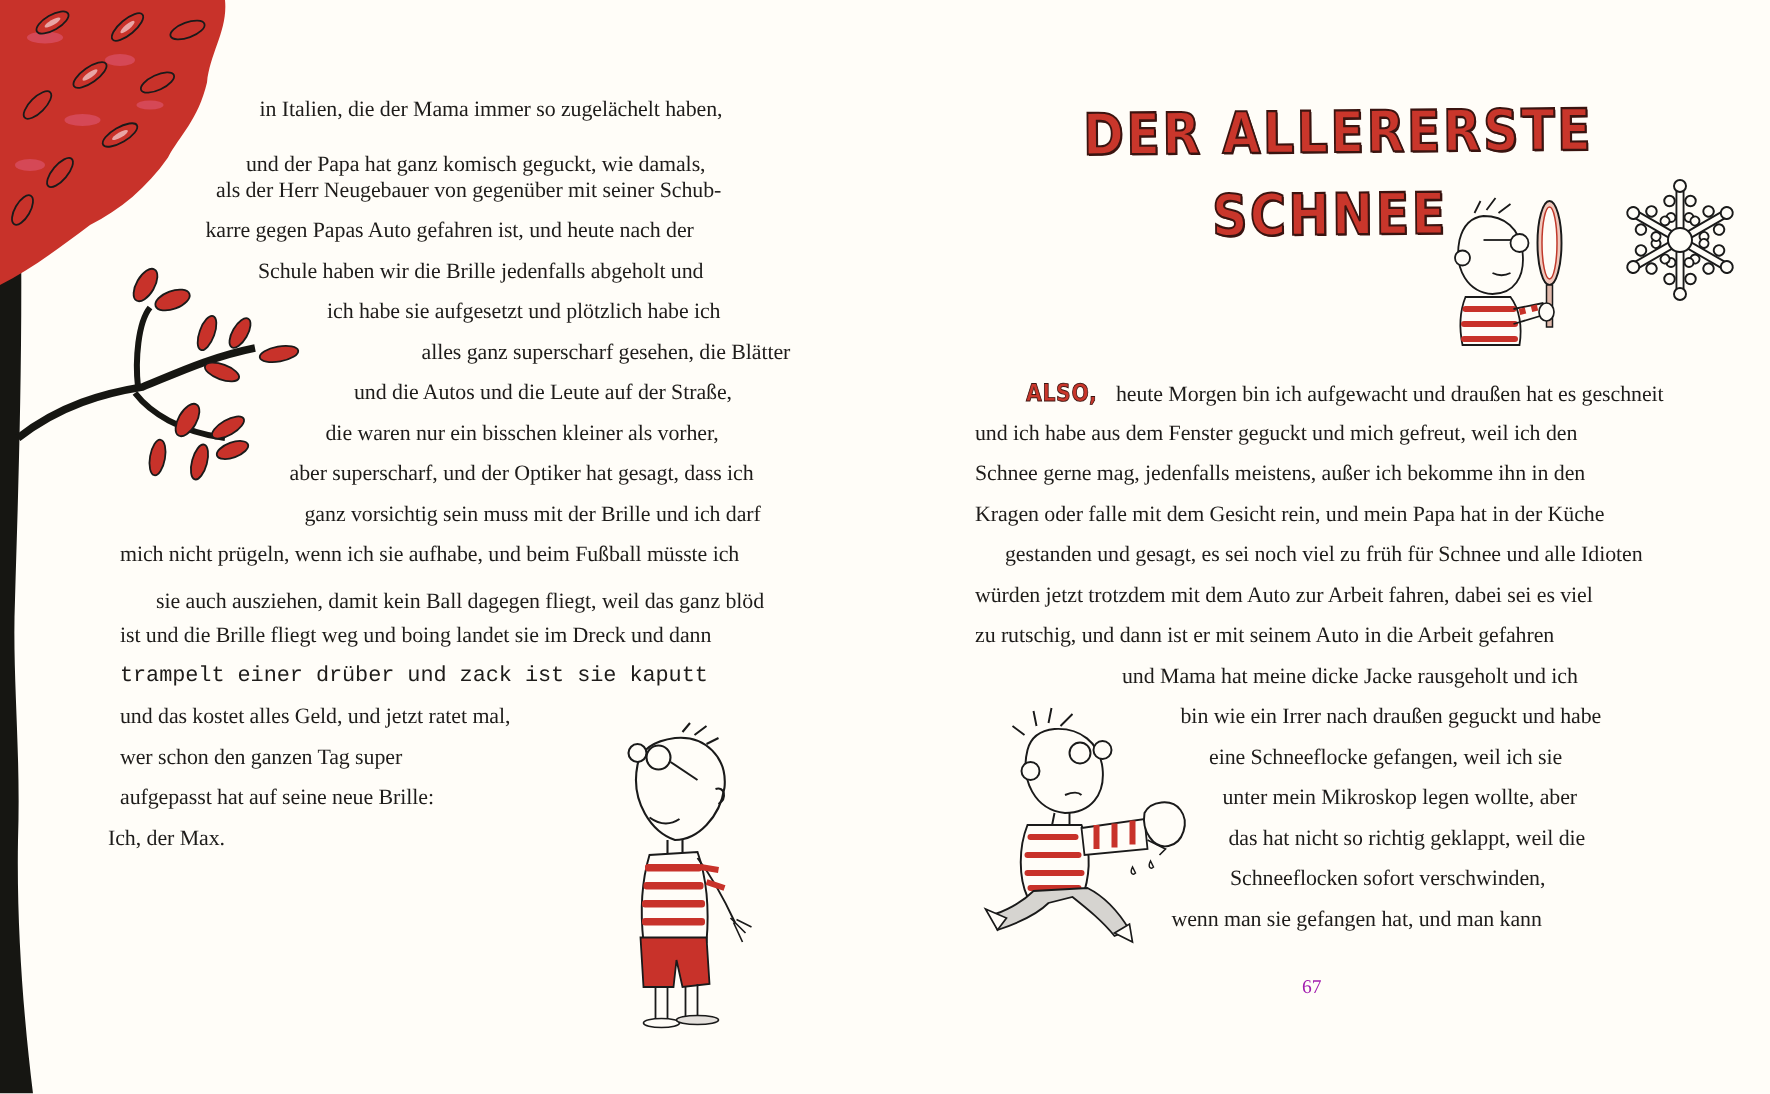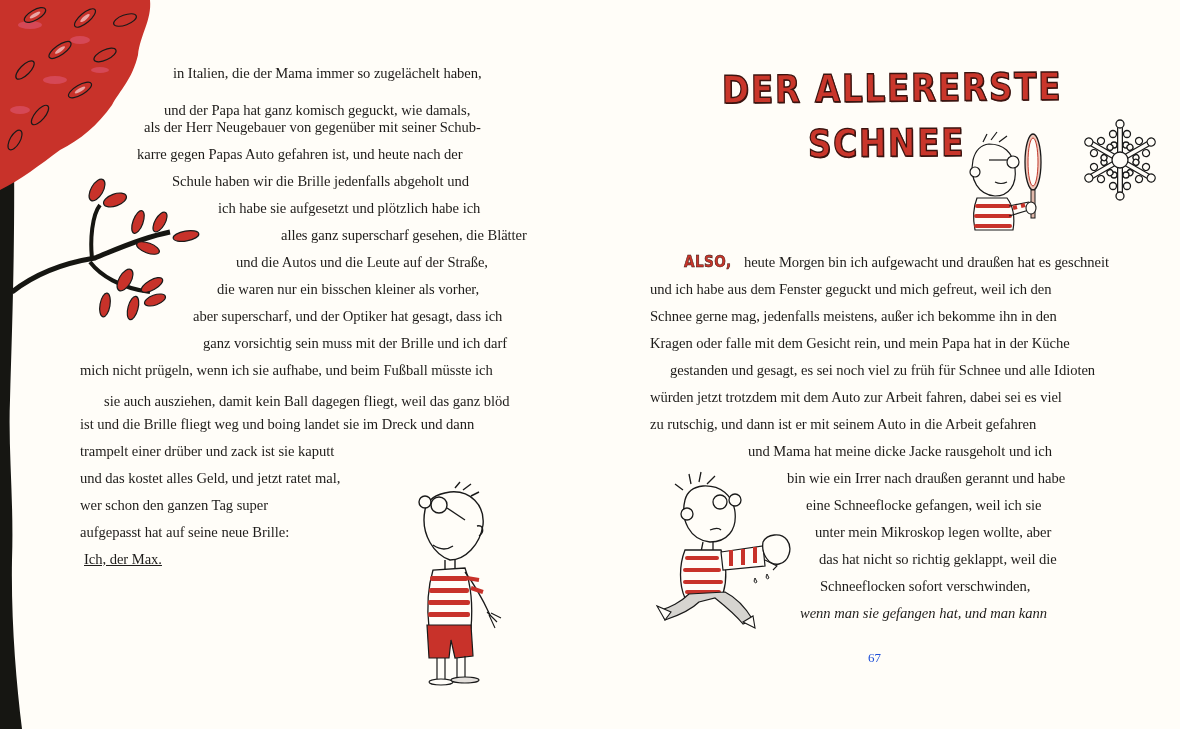--- a/index.html
+++ b/index.html
@@ -41,21 +41,21 @@
       letter-spacing: 0.5px;
       margin-right: 4px;
       display: inline-block;
       transform: scaleX(0.85);
       transform-origin: left center;
     }
     .page-number {
       position: absolute;
       left: 868px; top: 650px;
       font-size: 13px;
-      color: #1d4ed8;
+      color: #a21caf;
     }
     svg { position: absolute; overflow: visible; }
   </style>
 </head>
 <body>
 
 <div class="spread">
 
   <div>
 
@@ -116,25 +116,25 @@
       <div class="line" style="left:172px;top:172px;">Schule haben wir die Brille jedenfalls abgeholt und</div>
       <div class="line" style="left:218px;top:199px;">ich habe sie aufgesetzt und plötzlich habe ich</div>
       <div class="line" style="left:234px;top:226px;margin-left:47px;">alles ganz superscharf gesehen, die Blätter</div>
       <div class="line" style="left:236px;top:253px;">und die Autos und die Leute auf der Straße,</div>
       <div class="line" style="left:217px;top:280px;">die waren nur ein bisschen kleiner als vorher,</div>
       <div class="line" style="left:193px;top:307px;">aber superscharf, und der Optiker hat gesagt, dass ich</div>
       <div class="line" style="left:167px;top:334px;margin-left:36px;">ganz vorsichtig sein muss mit der Brille und ich darf</div>
       <div class="line" style="left:80px;top:361px;">mich nicht prügeln, wenn ich sie aufhabe, und beim Fußball müsste ich</div>
       <div class="line" style="left:80px;top:392px;margin-left:24px;">sie auch ausziehen, damit kein Ball dagegen fliegt, weil das ganz blöd</div>
       <div class="line" style="left:80px;top:415px;">ist und die Brille fliegt weg und boing landet sie im Dreck und dann</div>
-      <div class="line" style="left:80px;top:442px;">trampelt einer drüber und zack ist sie kaputt</div>
+      <div class="line" style="left:80px;top:442px;font-family:Liberation Mono, monospace;">trampelt einer drüber und zack ist sie kaputt</div>
       <div class="line" style="left:80px;top:469px;">und das kostet alles Geld, und jetzt ratet mal,</div>
       <div class="line" style="left:80px;top:496px;">wer schon den ganzen Tag super</div>
       <div class="line" style="left:80px;top:523px;">aufgepasst hat auf seine neue Brille:</div>
-      <div class="line" style="left:84px;top:550px;text-decoration:underline;">Ich, der Max.</div>
+      <div class="line" style="left:72px;top:550px;">Ich, der Max.</div>
     </div>
 
     <svg style="left:405px;top:480px;" width="100" height="210" viewBox="0 0 100 210">
       <g fill="none" stroke="#1a1a1a" stroke-width="1.4">
         <path d="M20,30 C15,55 30,75 45,80 C60,80 75,65 78,45 C80,25 65,10 45,12 C30,14 22,20 20,30 Z" fill="#fffdf8"></path>
         <circle cx="20" cy="22" r="6" fill="#fffdf8"></circle>
         <circle cx="34" cy="25" r="8" fill="#fffdf8"></circle>
         <path d="M42,28 L60,40"></path>
         <path d="M72,46 C78,44 80,52 74,56"></path>
         <path d="M50,8 L55,2 M58,10 L66,4 M66,16 L74,12"></path>
@@ -207,26 +207,26 @@
 
     <div>
       <div class="line" style="left:684px;top:253px;"><span class="lead">ALSO,</span><span>heute Morgen bin ich aufgewacht und draußen hat es geschneit</span></div>
       <div class="line" style="left:650px;top:280px;">und ich habe aus dem Fenster geguckt und mich gefreut, weil ich den</div>
       <div class="line" style="left:650px;top:307px;">Schnee gerne mag, jedenfalls meistens, außer ich bekomme ihn in den</div>
       <div class="line" style="left:650px;top:334px;">Kragen oder falle mit dem Gesicht rein, und mein Papa hat in der Küche</div>
       <div class="line" style="left:670px;top:361px;">gestanden und gesagt, es sei noch viel zu früh für Schnee und alle Idioten</div>
       <div class="line" style="left:650px;top:388px;">würden jetzt trotzdem mit dem Auto zur Arbeit fahren, dabei sei es viel</div>
       <div class="line" style="left:650px;top:415px;">zu rutschig, und dann ist er mit seinem Auto in die Arbeit gefahren</div>
       <div class="line" style="left:748px;top:442px;">und Mama hat meine dicke Jacke rausgeholt und ich</div>
-      <div class="line" style="left:787px;top:469px;">bin wie ein Irrer nach draußen gerannt und habe</div>
+      <div class="line" style="left:787px;top:469px;">bin wie ein Irrer nach draußen geguckt und habe</div>
       <div class="line" style="left:806px;top:496px;">eine Schneeflocke gefangen, weil ich sie</div>
       <div class="line" style="left:815px;top:523px;">unter mein Mikroskop legen wollte, aber</div>
       <div class="line" style="left:819px;top:550px;">das hat nicht so richtig geklappt, weil die</div>
       <div class="line" style="left:820px;top:577px;">Schneeflocken sofort verschwinden,</div>
-      <div class="line" style="left:800px;top:604px;font-style:italic;">wenn man sie gefangen hat, und man kann</div>
+      <div class="line" style="left:781px;top:604px;">wenn man sie gefangen hat, und man kann</div>
     </div>
 
     <svg style="left:655px;top:470px;" width="145" height="160" viewBox="0 0 145 160">
       <g fill="none" stroke="#1a1a1a" stroke-width="1.3">
         <path d="M30,30 C25,50 35,70 55,72 C72,72 82,60 80,42 C78,25 65,15 48,16 C38,17 32,22 30,30 Z" fill="#fffdf8"></path>
         <path d="M36,14 L34,4 M44,12 L46,2 M52,14 L60,6 M28,20 L20,14"></path>
         <circle cx="32" cy="44" r="6" fill="#fffdf8"></circle>
         <circle cx="65" cy="32" r="7" fill="#fffdf8"></circle>
         <circle cx="80" cy="30" r="6" fill="#fffdf8"></circle>
         <path d="M55,60 C60,58 64,58 66,60"></path>

